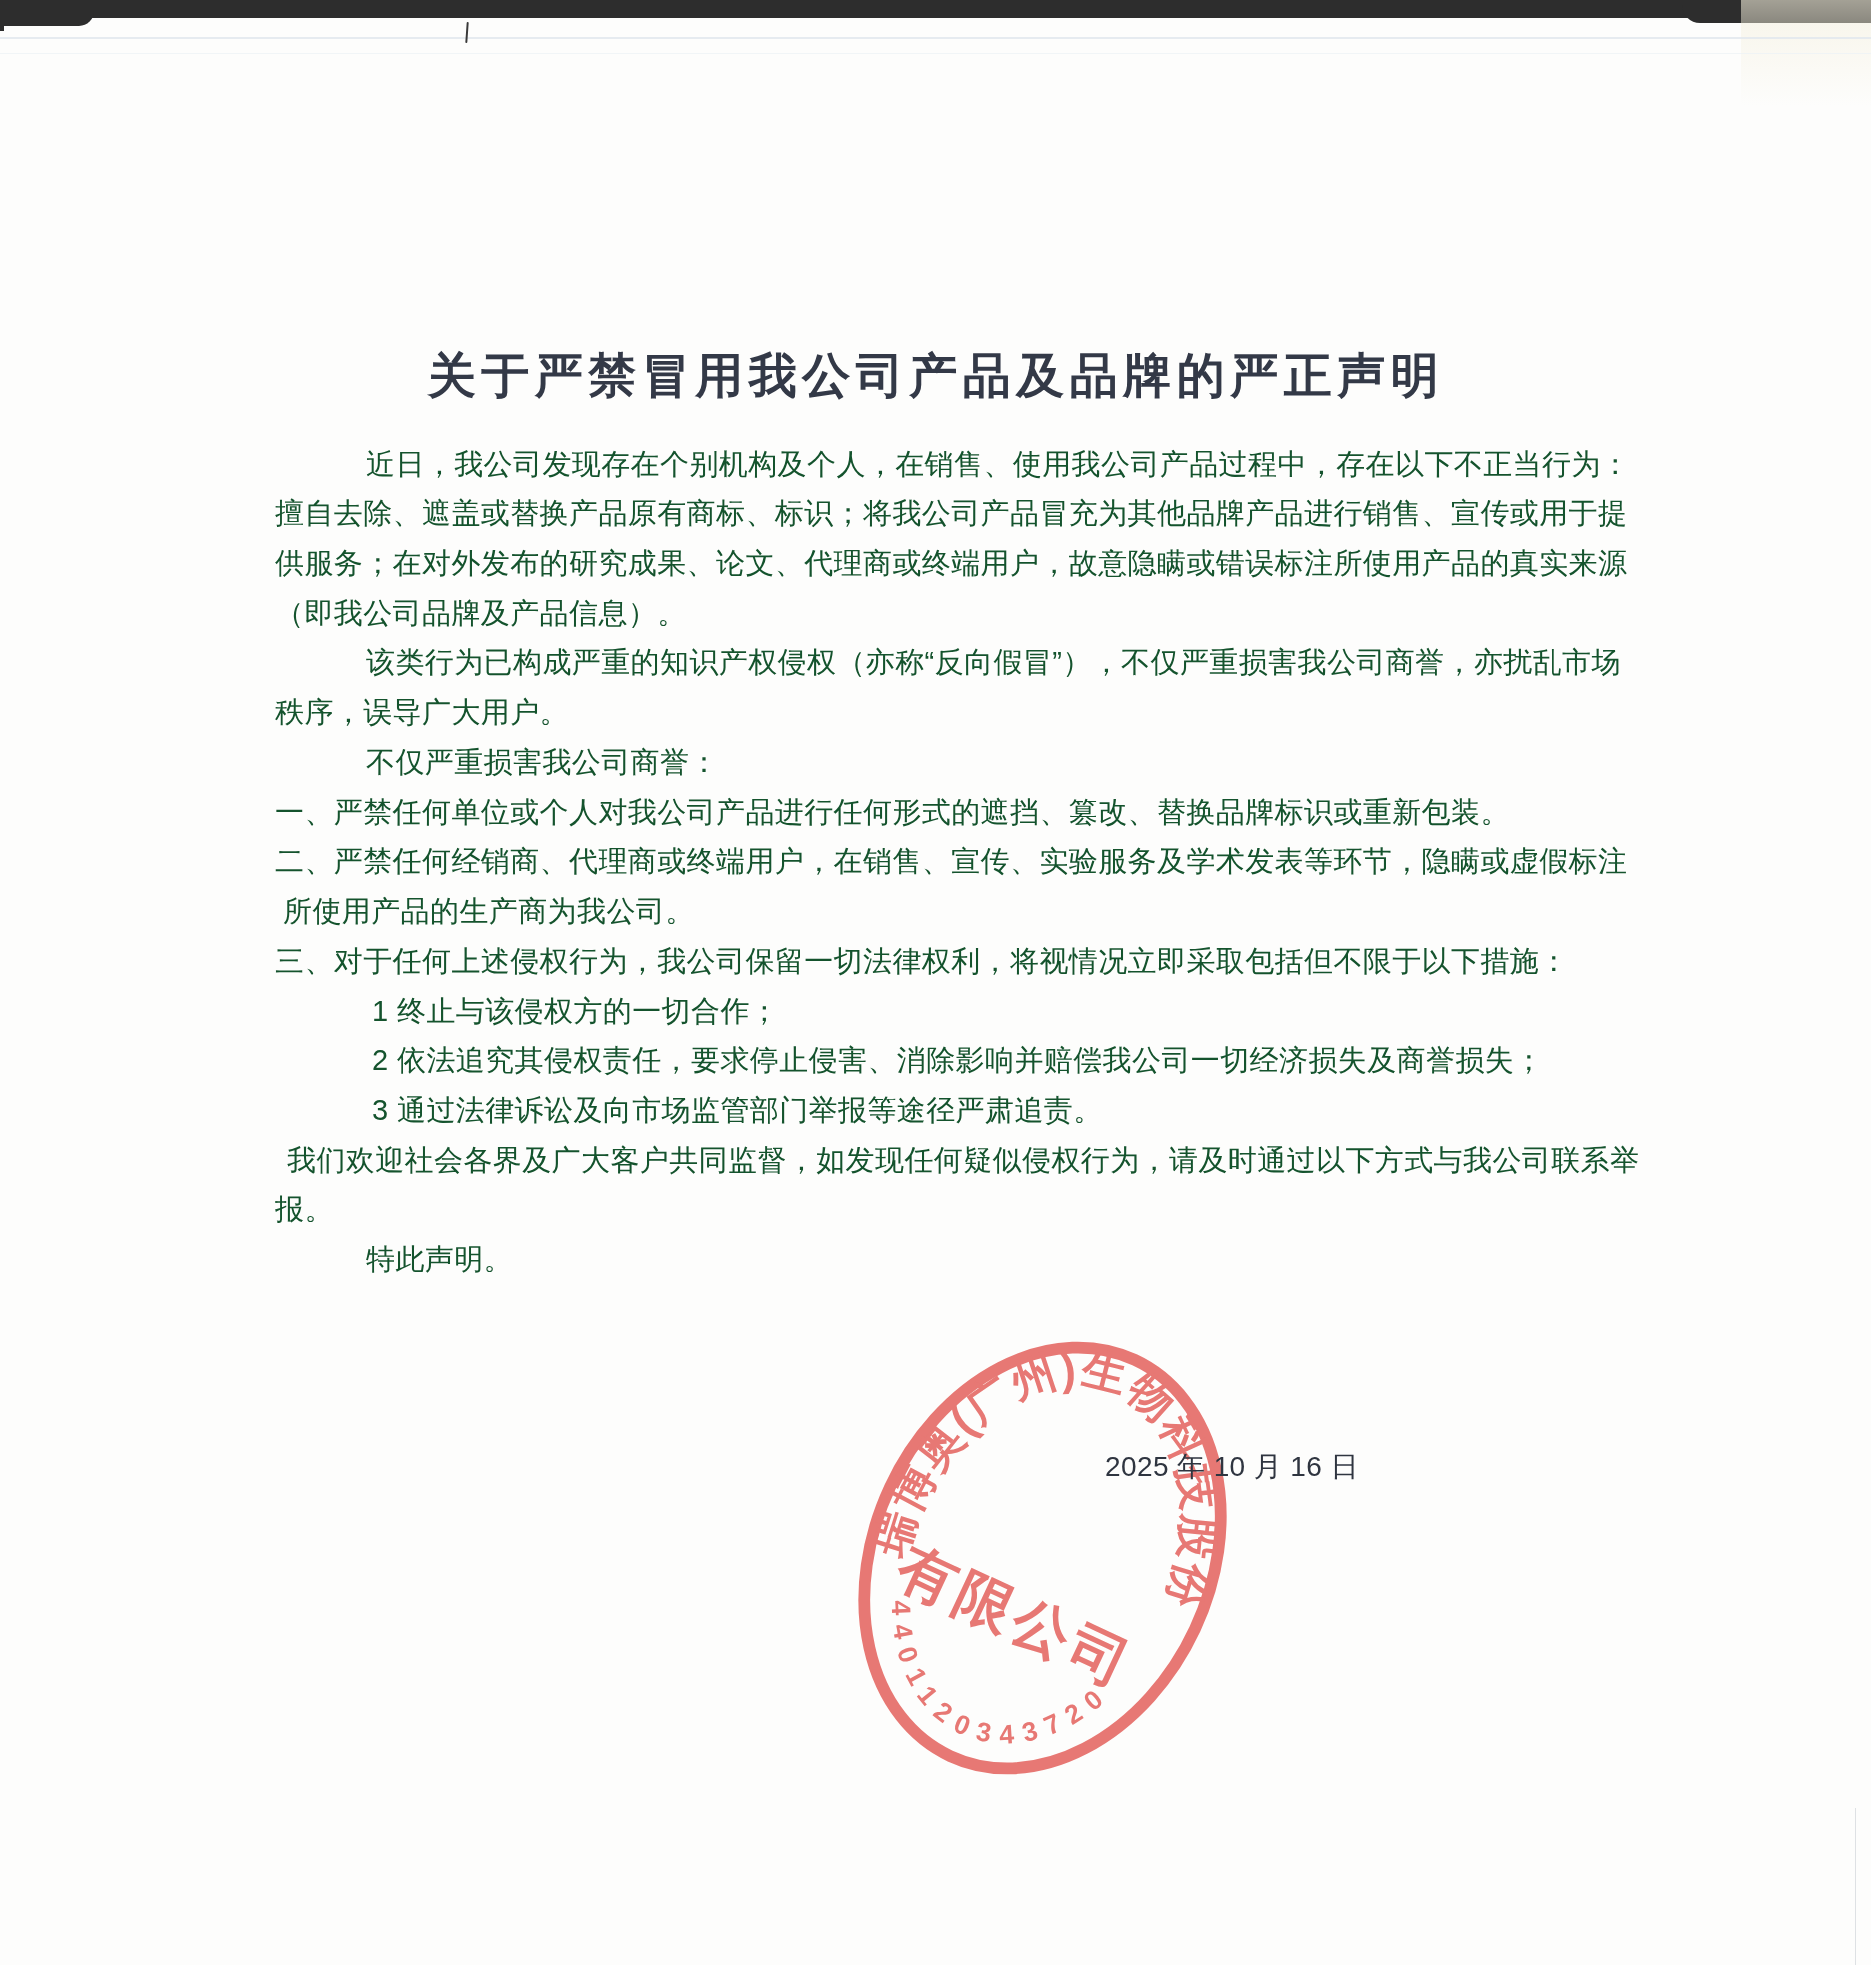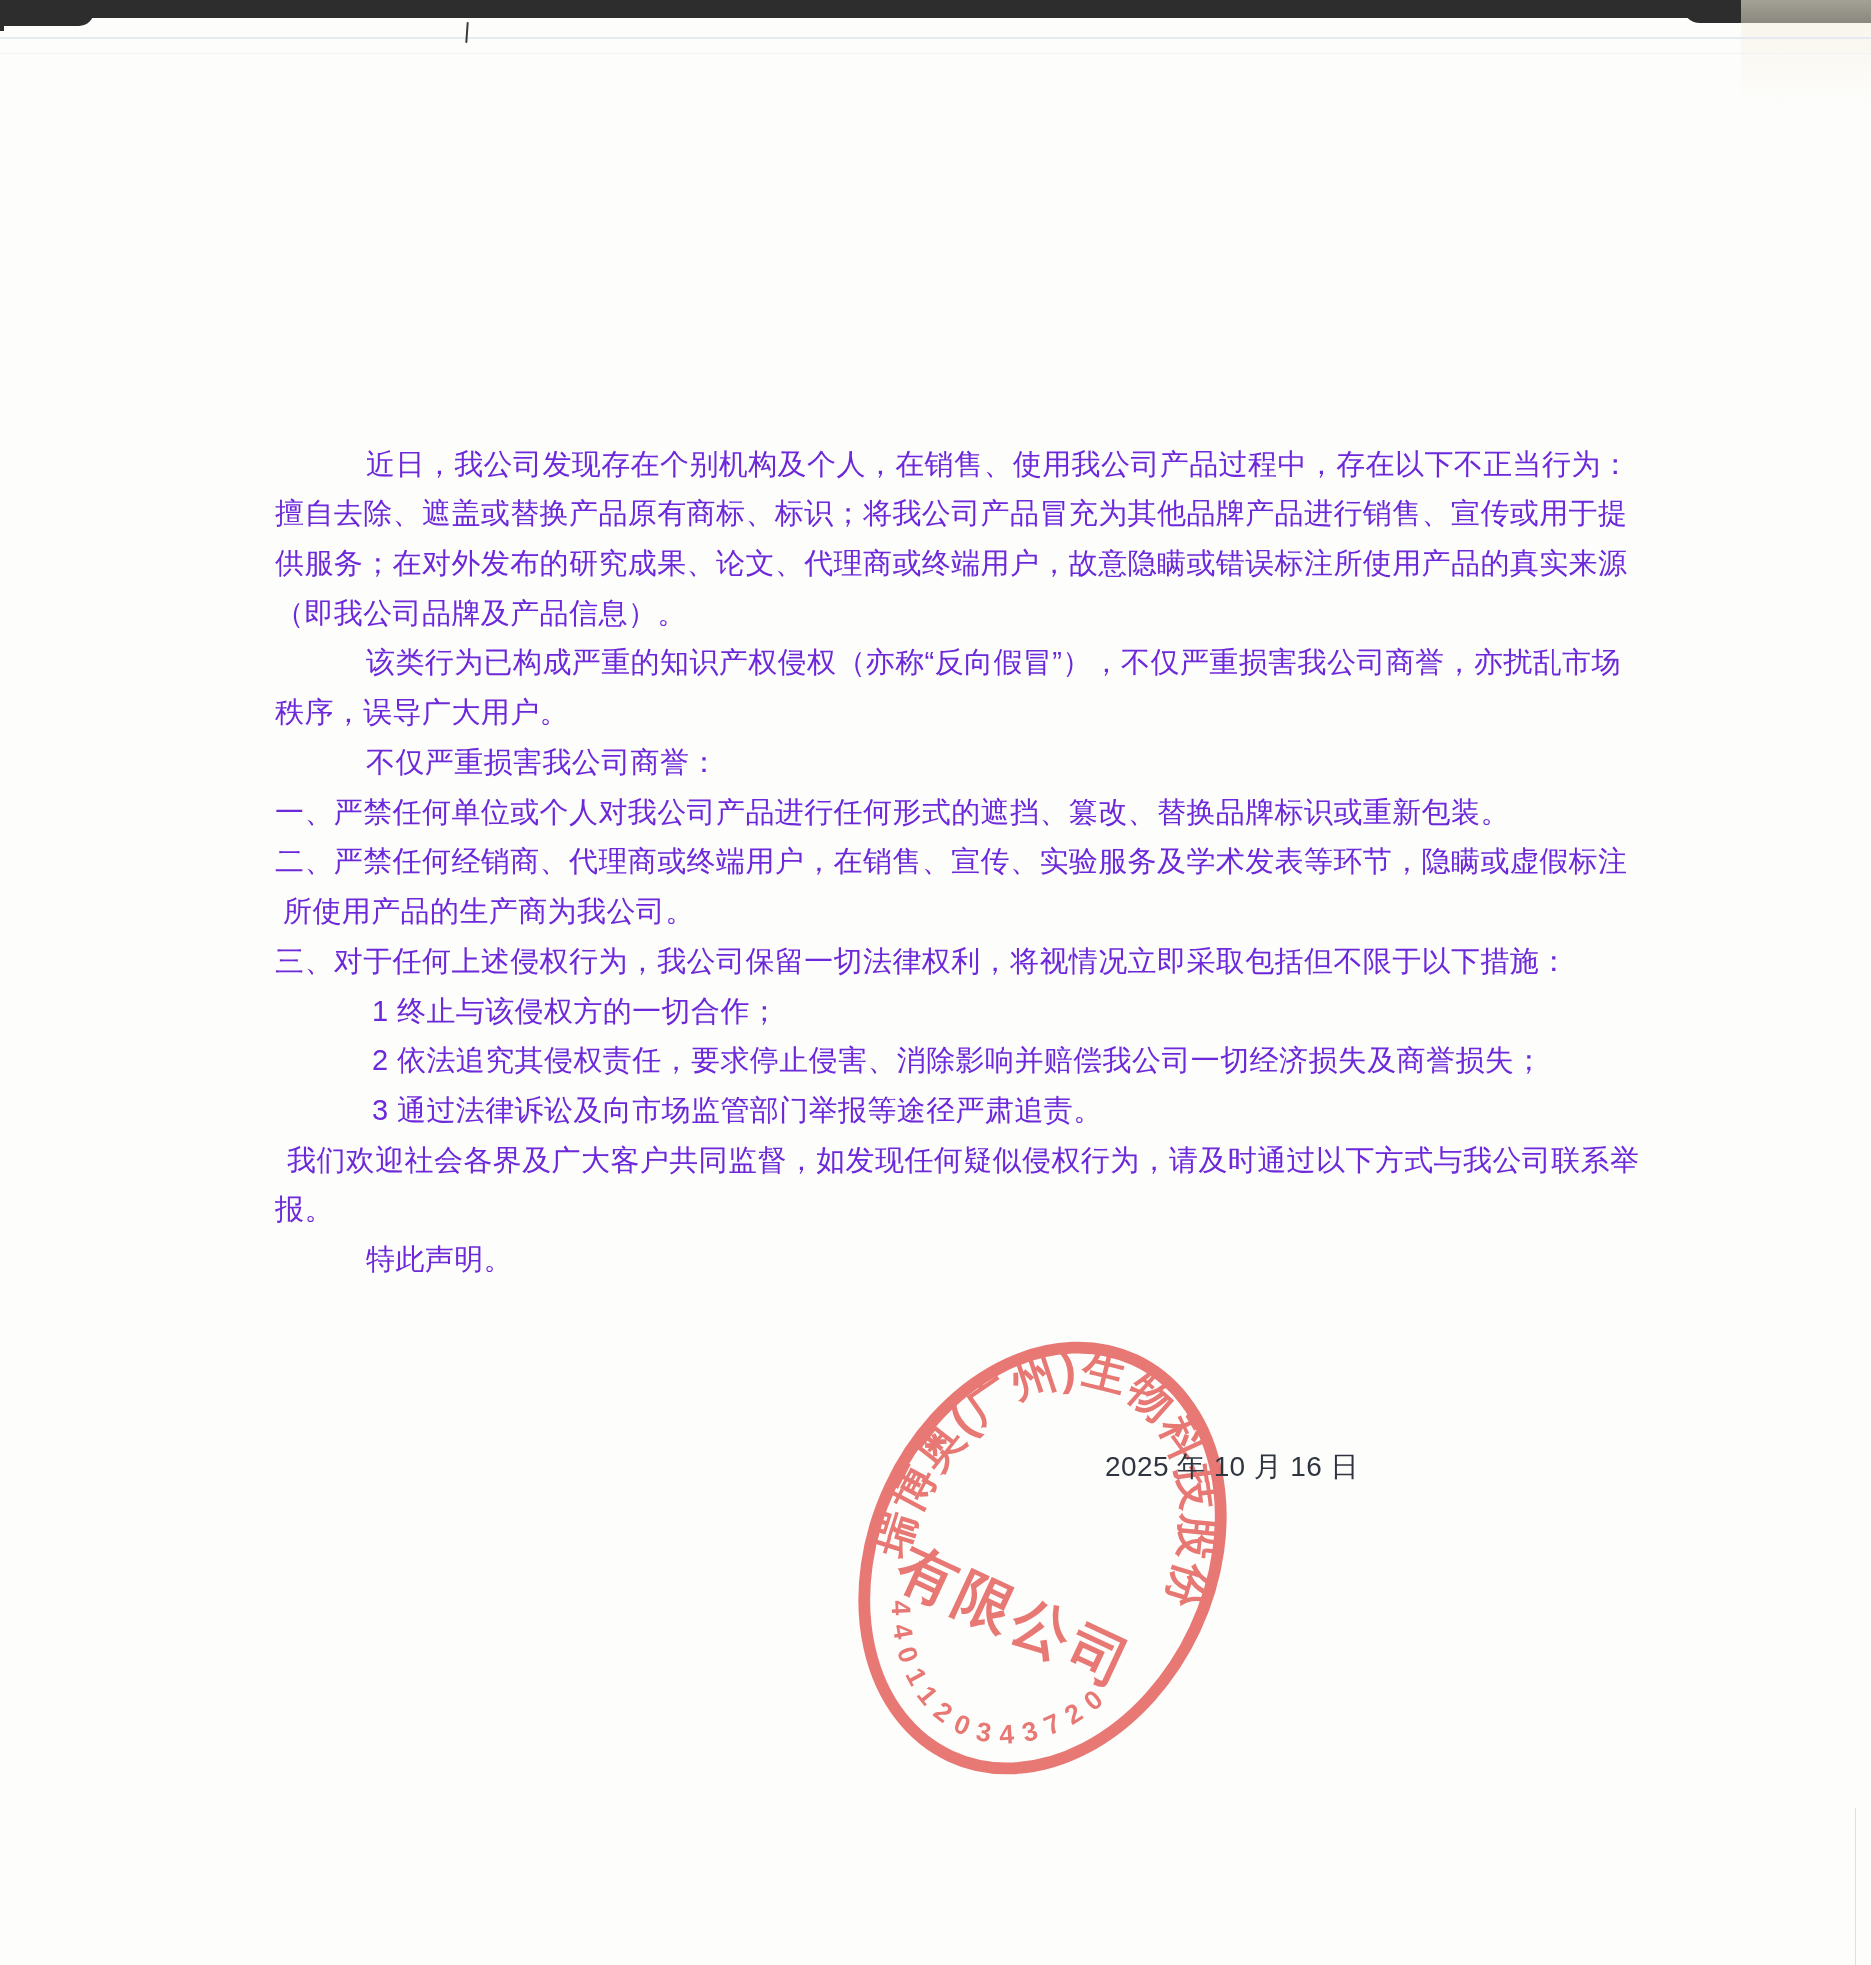--- a/index.html
+++ b/index.html
@@ -32,21 +32,21 @@
     text-align:center;
     font-size:48px;font-weight:700;
     letter-spacing:5.5px;
     color:#333947;
     white-space:nowrap;
   }
   .line{
     position:absolute;
     font-size:29px;line-height:50px;
     letter-spacing:0.4px;
-    color:#6d28d9;
+    color:#14532d;
     white-space:nowrap;
   }
   .sig, .date{
     position:absolute;
     font-size:28px;line-height:47px;
     letter-spacing:0.4px;
     color:#2f3540;
     white-space:nowrap;
     z-index:3;
   }
@@ -66,20 +66,21 @@
   <div class="scan-bar bar-main"></div>
   <div class="scan-bar bar-left"></div>
   <div class="scan-bar bar-right"></div>
   <div class="scan-bar edge-left"></div>
   <div class="tint-tr"></div>
   <div class="crease"></div>
   <div class="crease2"></div>
   <div class="vline-right"></div>
   <div class="speck speck-a"></div>
 
+  <h1 class="title">关于严禁冒用我公司产品及品牌的严正声明</h1>
 
   <div id="doc-lines">
       <div class="line" style="top: 439px; left: 366px;">近日，我公司发现存在个别机构及个人，在销售、使用我公司产品过程中，存在以下不正当行为：</div>
       <div class="line" style="top: 488px; left: 275px;">擅自去除、遮盖或替换产品原有商标、标识；将我公司产品冒充为其他品牌产品进行销售、宣传或用于提</div>
       <div class="line" style="top: 538px; left: 275px;">供服务；在对外发布的研究成果、论文、代理商或终端用户，故意隐瞒或错误标注所使用产品的真实来源</div>
       <div class="line" style="top: 588px; left: 275px;">（即我公司品牌及产品信息）。</div>
       <div class="line" style="top: 637px; left: 366px;">该类行为已构成严重的知识产权侵权（亦称“反向假冒”），不仅严重损害我公司商誉，亦扰乱市场</div>
       <div class="line" style="top: 687px; left: 275px;">秩序，误导广大用户。</div>
       <div class="line" style="top: 737px; left: 366px;">不仅严重损害我公司商誉：</div>
       <div class="line" style="top: 787px; left: 275px;">一、严禁任何单位或个人对我公司产品进行任何形式的遮挡、篡改、替换品牌标识或重新包装。</div>

